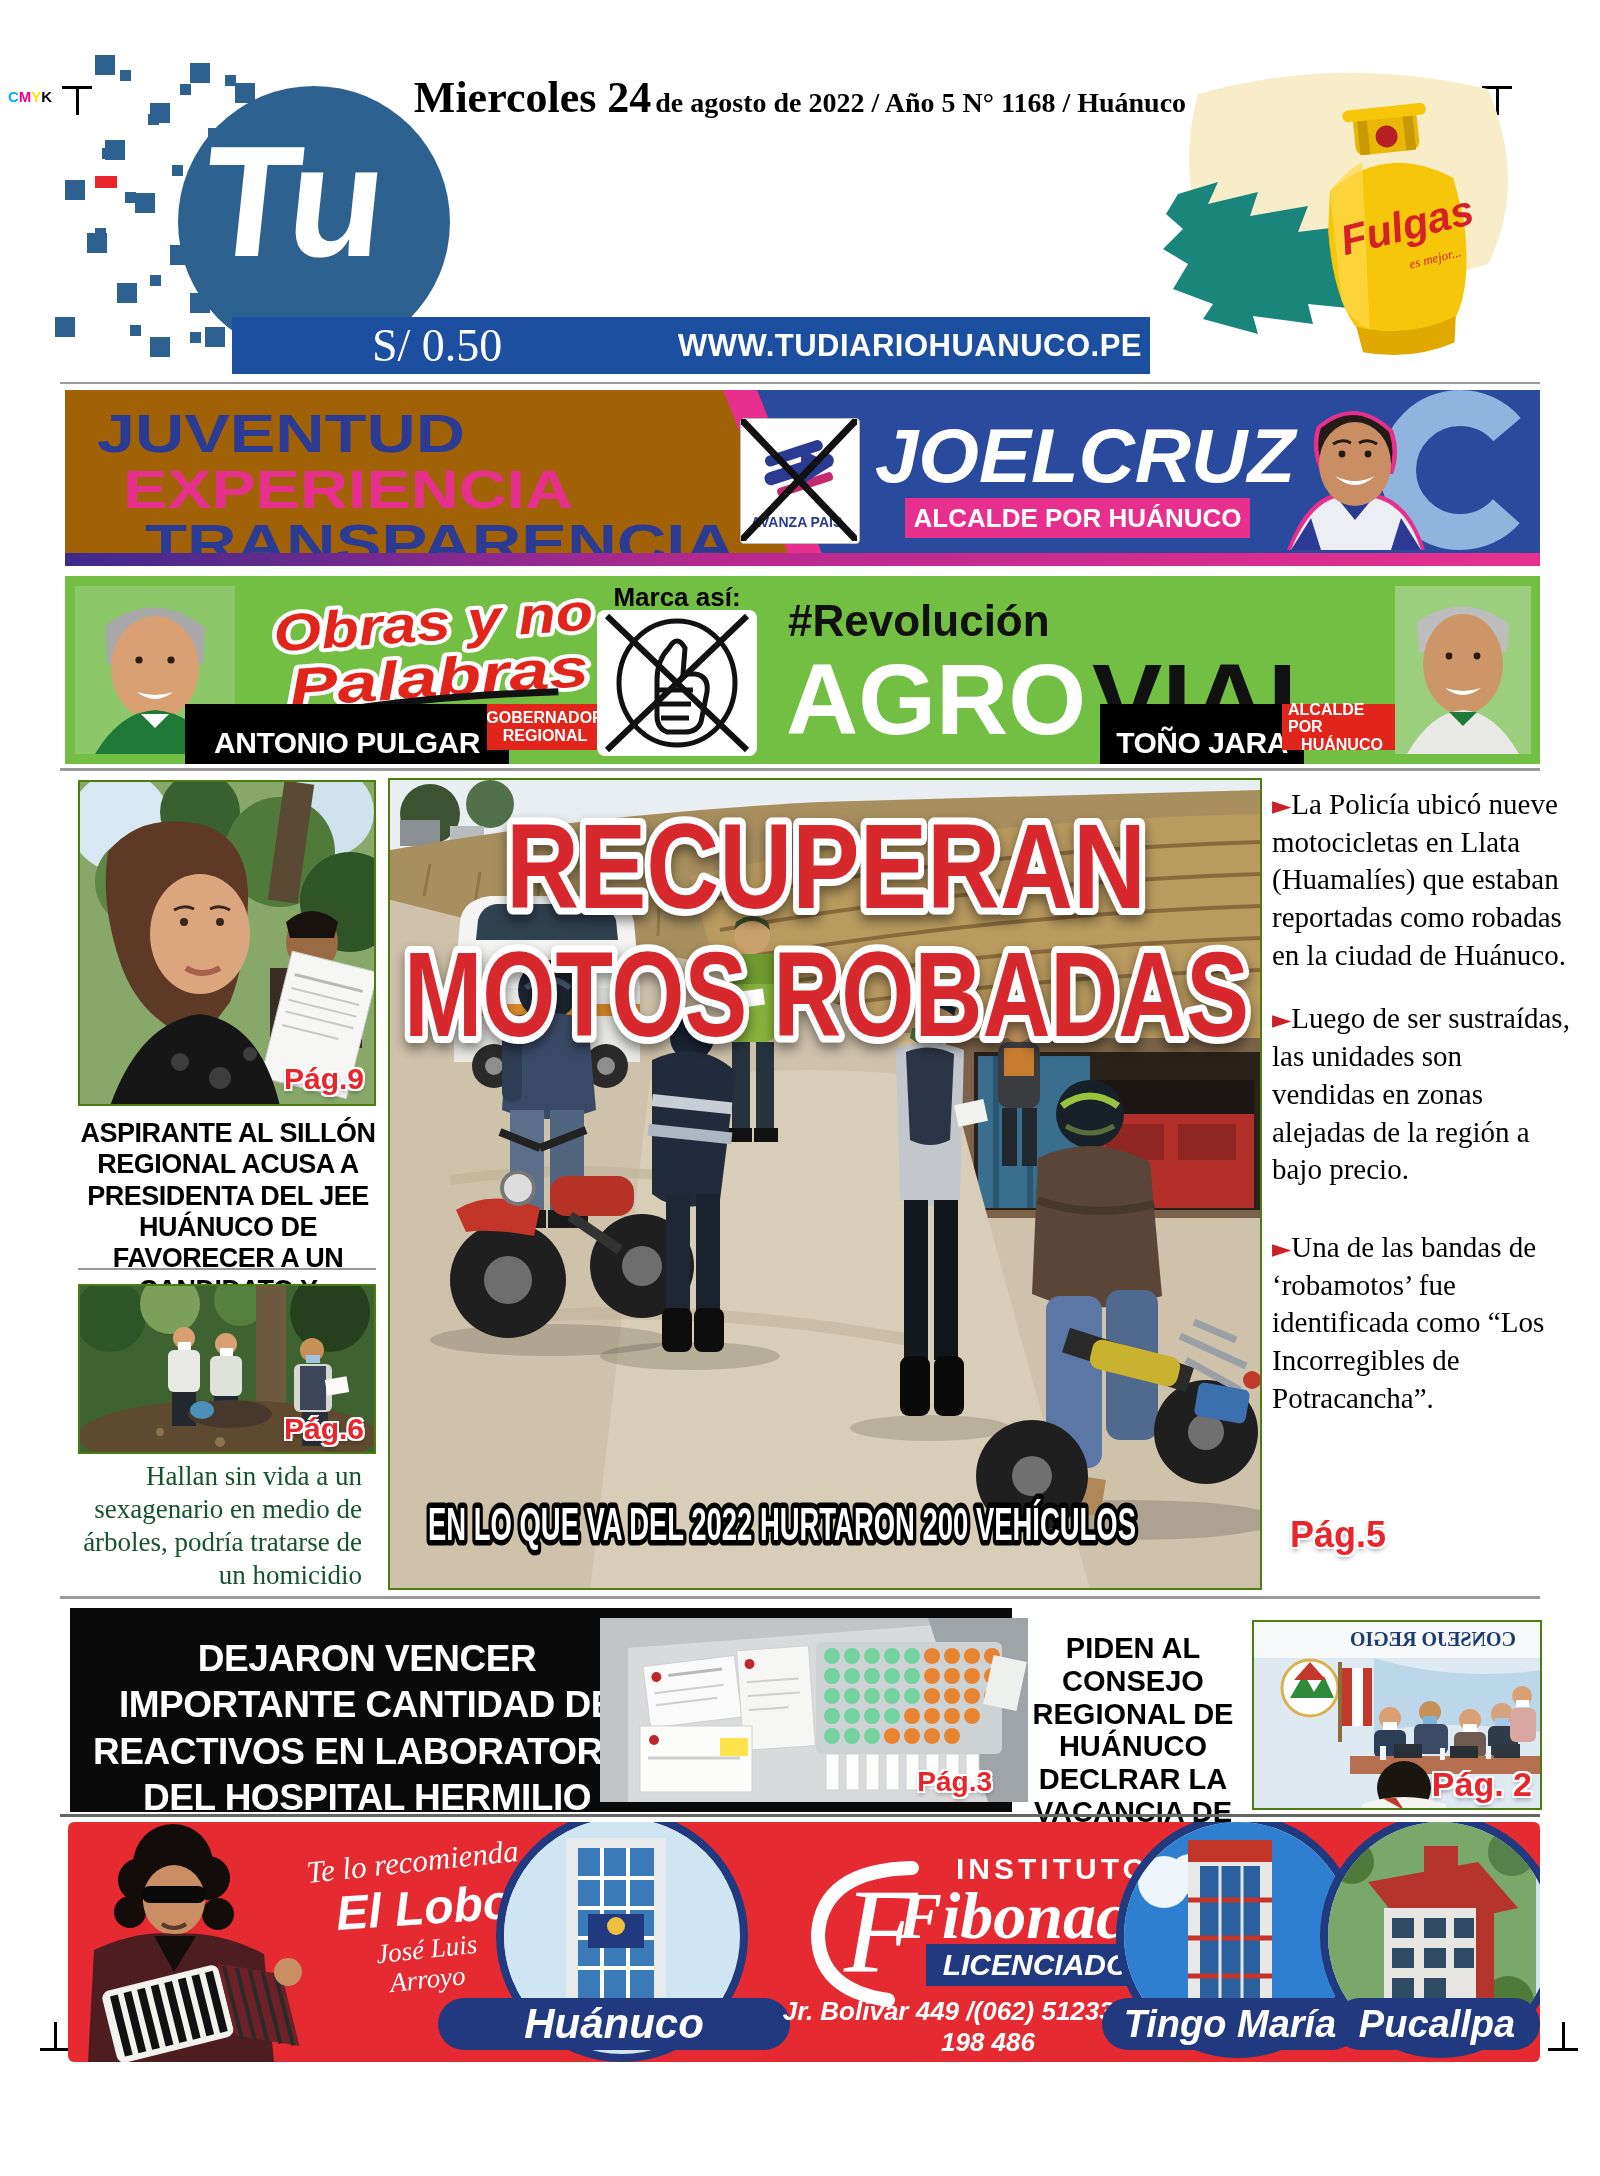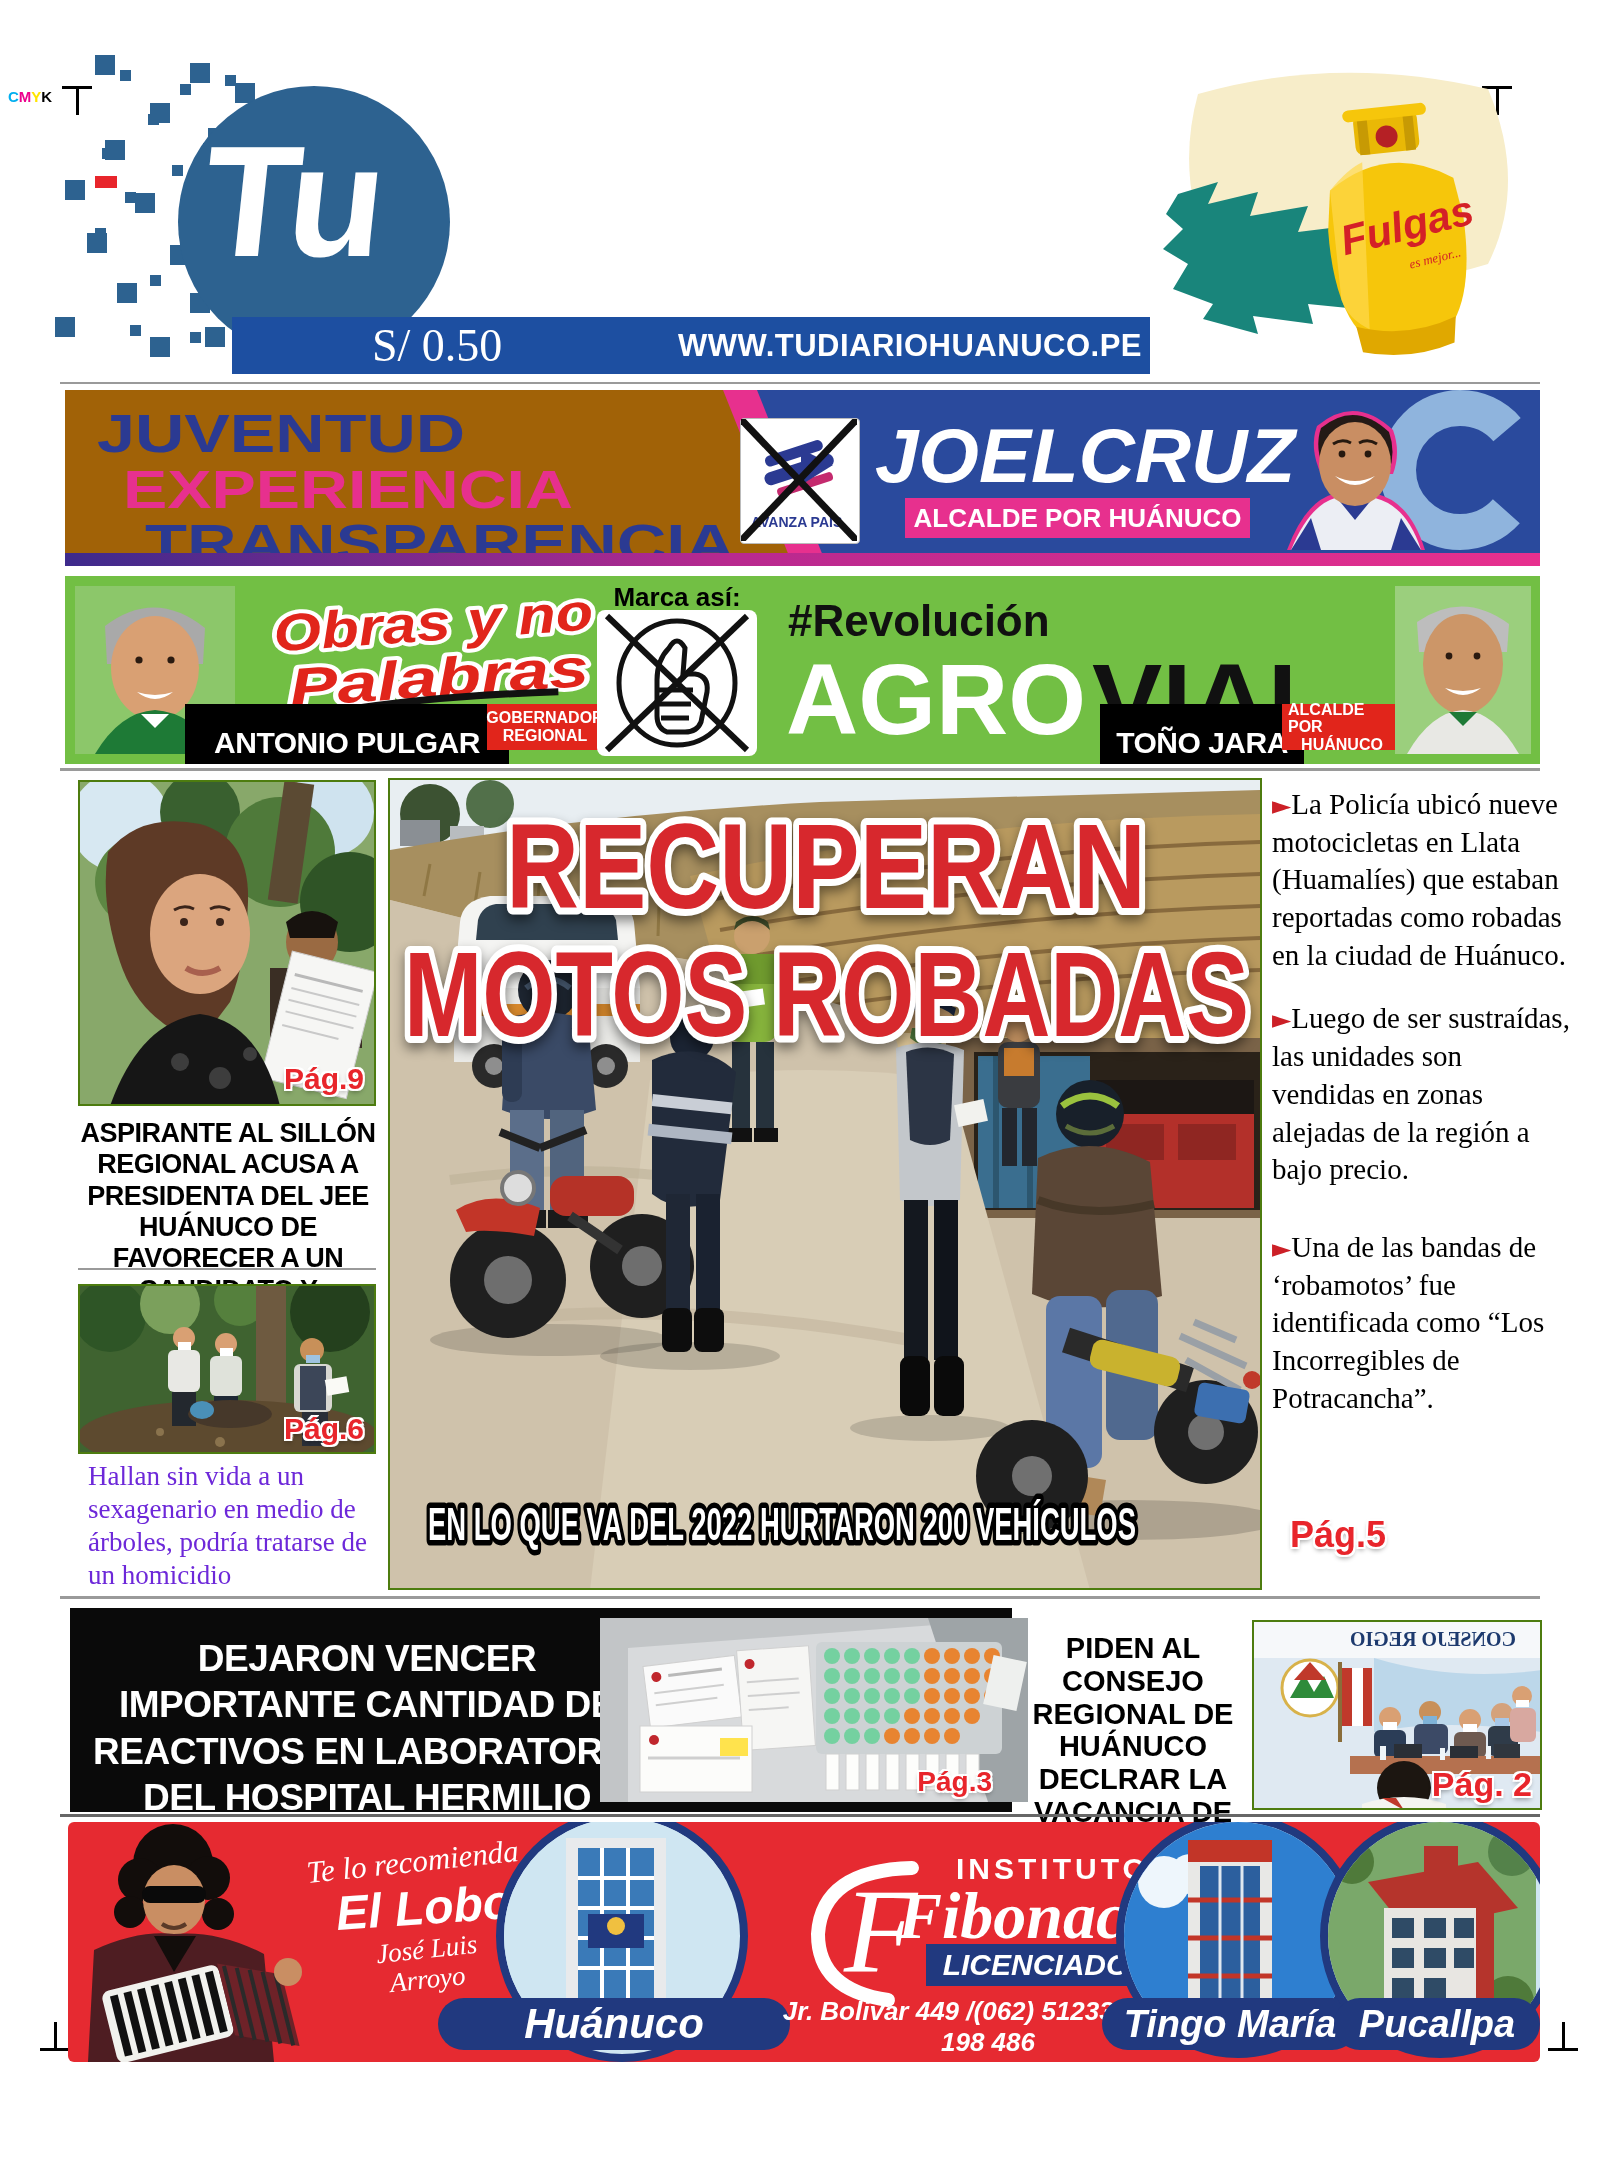--- a/index.html
+++ b/index.html
@@ -63,22 +63,22 @@
   .gb-name{position:absolute;background:#000;color:#fff;font-size:30px;font-weight:bold;
            height:46px;display:flex;align-items:center;padding:16px 12px;letter-spacing:-0.5px;}
   .gb-role{position:absolute;background:#e1251b;color:#fff;font-size:16px;font-weight:bold;
            height:46px;display:flex;flex-direction:column;align-items:center;justify-content:center;line-height:1.1;padding:0 6px;}
   .marca{position:absolute;left:528px;top:6px;width:168px;text-align:center;color:#000;font-size:26px;font-weight:bold;}
   .stamp{position:absolute;left:532px;top:34px;width:160px;height:146px;background:#fff;border-radius:8px;}
 
   
   .lc-head{left:80px;top:1118px;width:296px;text-align:center;color:#000;
            font-size:27px;font-weight:bold;line-height:1.16;letter-spacing:-0.5px;}
-  .lc-cap{left:88px;top:1460px;width:296px;text-align:left;font-family:"Liberation Serif",serif;
-          font-size:27px;color:#6d28d9;line-height:1.22;}
+  .lc-cap{left:66px;top:1460px;width:296px;text-align:right;font-family:"Liberation Serif",serif;
+          font-size:27px;color:#14532d;line-height:1.22;}
   .photo{border:2px solid #4d7c0f;overflow:hidden;}
 
   .pageref{color:#e8252b;font-weight:bold;font-size:30px;
     text-shadow:-2px -2px 0 #fff,2px -2px 0 #fff,-2px 2px 0 #fff,2px 2px 0 #fff,0 3px 5px rgba(0,0,0,.45);}
 
   
   .bullets{left:1272px;top:786px;width:300px;font-family:"Liberation Serif",serif;
            font-size:29px;color:#000;line-height:1.3;}
   .bullets p{margin:0 0 26px 0;}
   .tri{color:#cc2027;font-family:"DejaVu Sans",sans-serif;font-size:25px;}
@@ -121,20 +121,24 @@
     </div>
   <div class="abs tmark" style="left:40px;top:2022px;">
       <div class="v"></div>
       <div class="h"></div>
     </div>
   <div class="abs tmark" style="left:1548px;top:2022px;">
       <div class="v"></div>
       <div class="h"></div>
     </div>
 
+  <div class="abs dateline">
+    <span class="date-big">Miercoles 24</span>
+    <span class="date-rest">de agosto de 2022 / Año 5  N° 1168 / Huánuco</span>
+  </div>
 
   <div class="abs pxlayerA"></div>
   <div class="abs pxlayerB"></div>
   <div class="abs redpx"></div>
   <div class="abs logo-circle"></div>
   <div class="abs logo-tu">Tu</div>
   <div class="abs pricebar">
     <span class="price">S/ 0.50</span>
     <span class="site">WWW.TUDIARIOHUANUCO.PE</span>
   </div>

